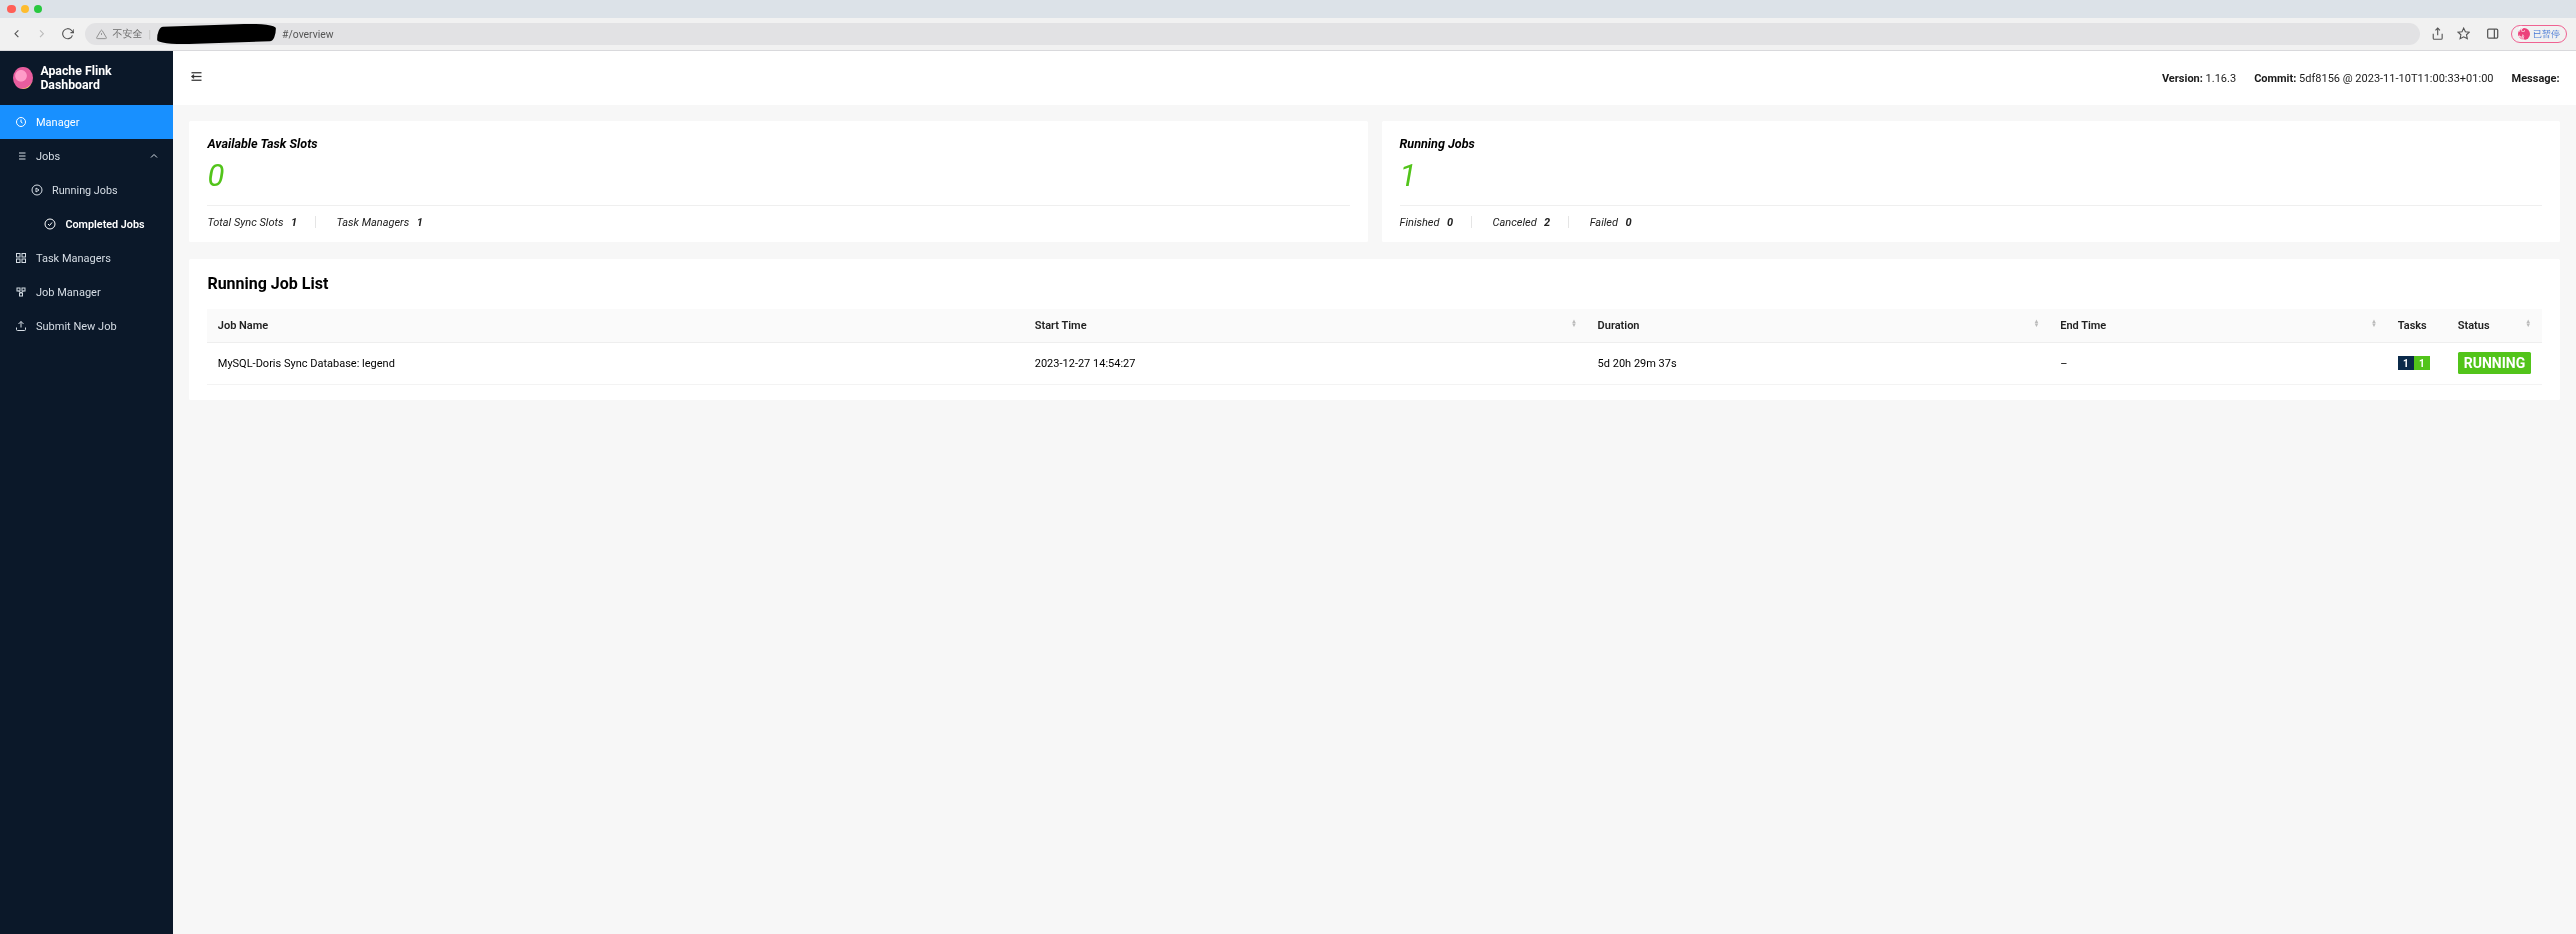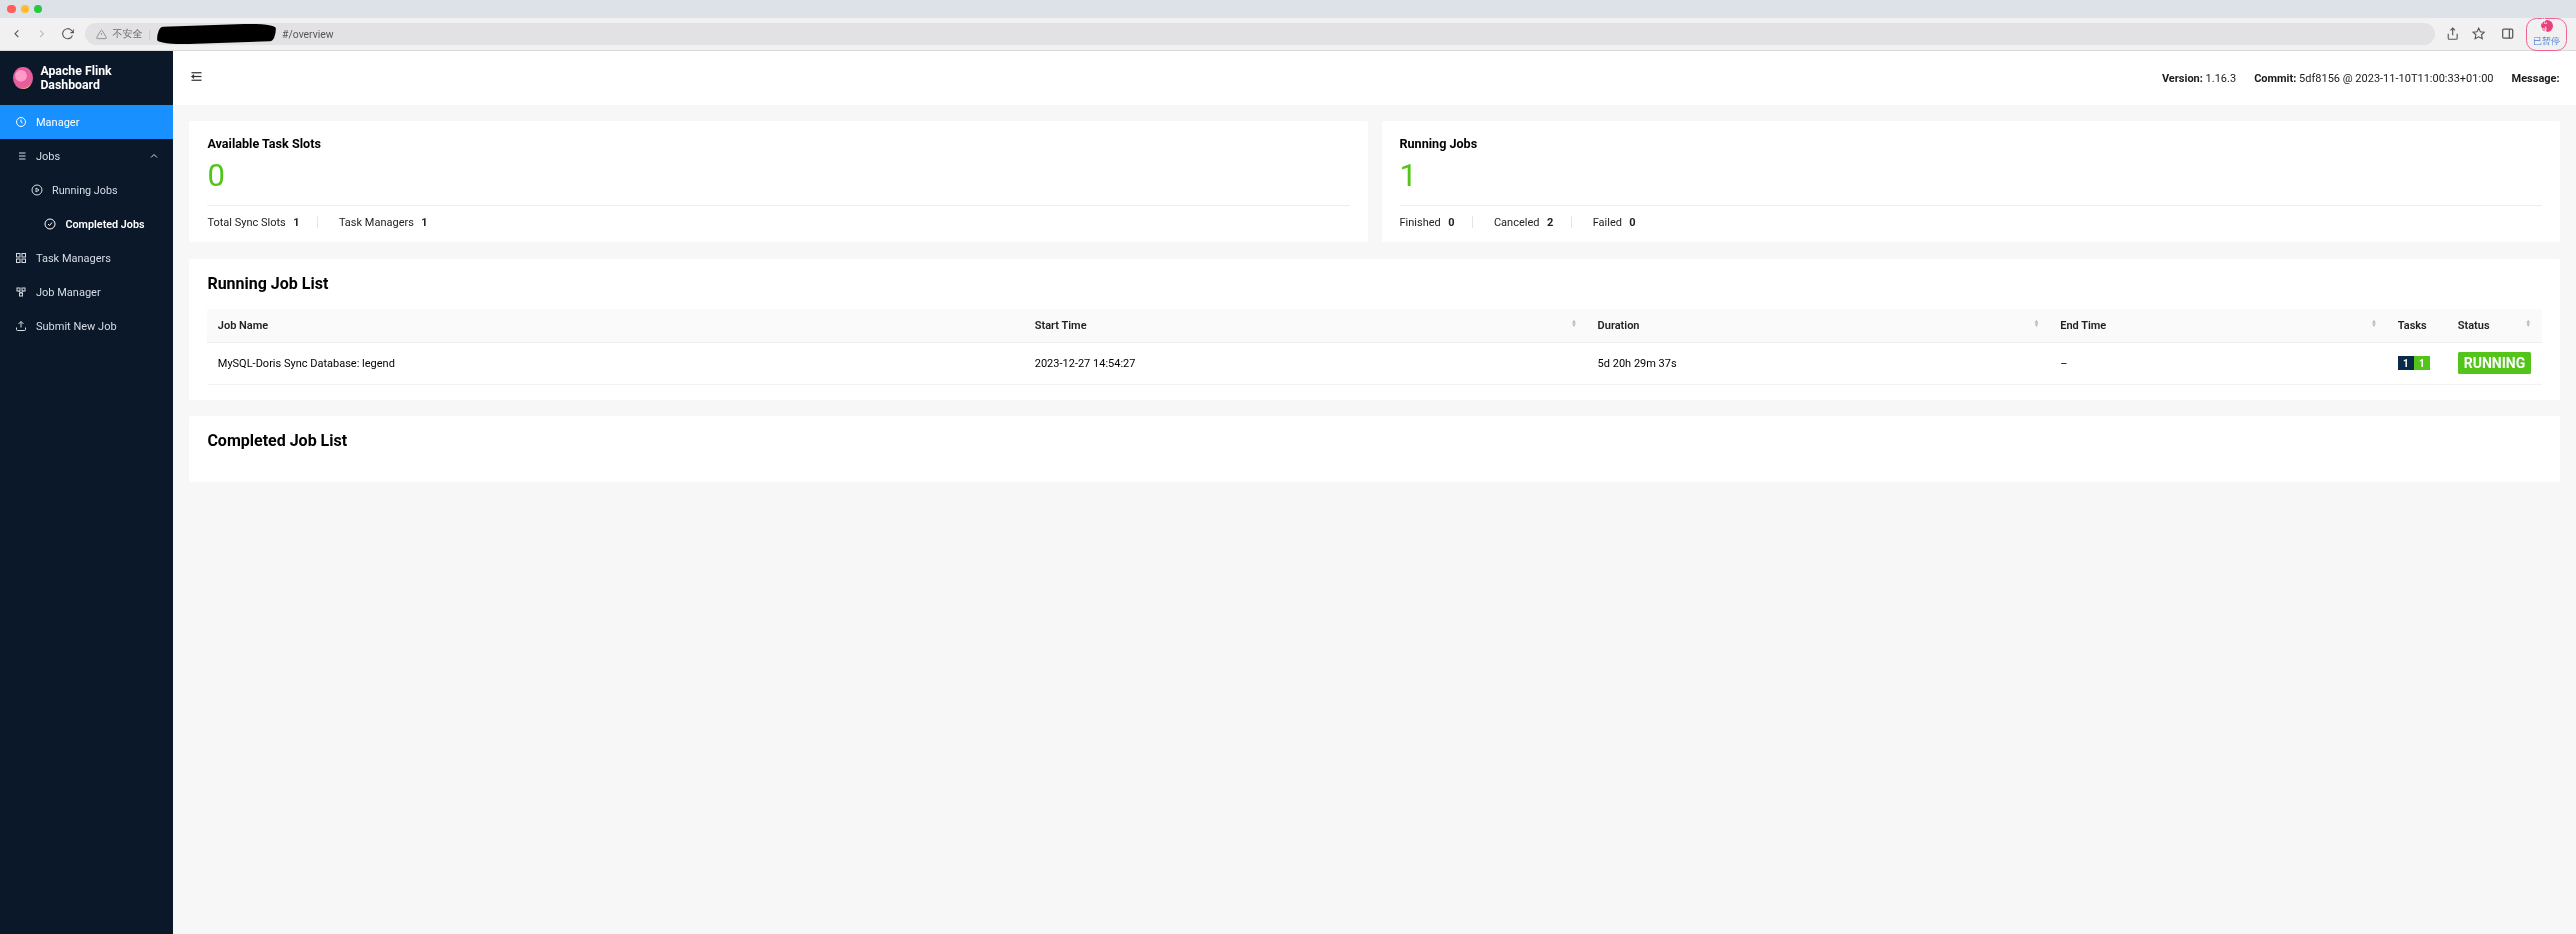--- a/index.html
+++ b/index.html
@@ -11,21 +11,21 @@
 .traffic span { width:8.2px; height:8.2px; border-radius:50%; display:block; }
 .tr-red{background:#ff5f57;} .tr-yel{background:#febc2e;} .tr-grn{background:#28c840;}
 .tabstrip { flex:1; height:100%; position:relative; }
 .browser-bar { height: 33px; background:#f1f1f1; display:flex; align-items:center; padding:0 9px; gap:10.4px; border-bottom:0.7px solid #d9d9dc;}
 .nav-btn { width:15px; height:15px; display:flex; align-items:center; justify-content:center; color:#555; cursor:pointer;}
 .nav-btn svg{width:13.4px;height:13.4px;}
 .url-box { flex:1; background:#e2e2e4; border-radius:13.4px; height:22px; display:flex; align-items:center; padding:0 10.4px; color:#6d6d6d; font-size:10.4px; gap:6px;}
 .url-box .insecure{font-size:10px;}
 .url-box .scribble{width:119px;height:18px;background:#000;border-radius:7.4px 37px 7.4px 37px / 15px 6px 15px 6px; transform:rotate(-2deg);}
 .chrome-right{display:flex;align-items:center;gap:10.4px;color:#555;}
-.chrome-badge{border:0.7px solid #f06292;border-radius:10.4px;padding:1.5px 6px;display:flex;align-items:center;gap:3px;font-size:9px;color:#4a7bd6;flex-direction:column;}
+.chrome-badge{border:0.7px solid #f06292;border-radius:10.4px;padding:1.5px 6px;display:flex;align-items:center;gap:3px;font-size:9px;color:#4a7bd6;}
 .chrome-badge .dot{width:12px;height:12px;border-radius:50%;background:#ec407a;color:#fff;font-size:6.7px;display:flex;align-items:center;justify-content:center;}
 
 
 .app { display:flex; height: calc(100% - 51px); min-height:521px;}
 .sidebar { width: 173px; background:#0b1829; color:#d6dde5; display:flex; flex-direction:column; flex-shrink:0;}
 .logo-row { height:54px; display:flex; align-items:center; padding:0 13.4px; gap:7.4px; font-weight:700; font-size:12.3px; color:#fff;}
 .logo { width:22px; height:22px; border-radius:50%; background: radial-gradient(circle at 40% 40%, #ff9bc8 0 30%, #e85d9e 35% 70%, #ffd56b 75% 100%); }
 .side-item { height:34px; display:flex; align-items:center; padding:0 15px; gap:9px; font-size:11px; cursor:pointer; position:relative;}
 .side-item.active { background:#1890ff; color:#fff;}
 .side-item.sub { padding-left:31px; font-size:10.8px;}
@@ -34,21 +34,21 @@
 .side-item svg{width:12px;height:12px;flex-shrink:0;}
 
 
 .main { flex:1; display:flex; flex-direction:column; background:#f7f7f7; height:100%; overflow:auto;}
 .topbar { height:54px; background:#fff; display:flex; align-items:center; padding:0 16.4px; gap:18px; font-size:11px; color:#1a1a1a;text-align:right;}
 .topbar .collapse-btn{cursor:pointer;}
 .topbar .spacer{flex:1;}
 .topbar strong{font-weight:700;}
 
 .content { padding:16.4px; display:flex; flex-direction:column; gap:16.4px;}
-.cards { display:flex; gap:14px;}
+.cards { display:flex; gap:14px;font-style:italic;}
 .card { background:#fff; border-radius:1.5px; padding:15px 18px 13.4px 18px; flex:1; }
 .card h3 { font-size:12.6px; font-weight:700; margin-bottom:7.4px;}
 .bignum { font-size:31px; font-weight:400; color:#52c41a; line-height:1.1;}
 .card-sep { height:0.7px; background:#efefef; margin:12px 0 10.4px 0;}
 .stat-line { display:flex; gap:21px; font-size:11px; color:#222;}
 .stat-line .pair{display:flex; gap:7.4px; align-items:center;}
 .stat-line .pair::after{content:"";width:0.7px;height:12px;background:#e5e5e5;margin-left:10.4px;}
 .stat-line .pair:last-child::after{display:none;}
 .stat-line .v{font-weight:700;}
 
@@ -281,19 +281,16 @@
               <td>2023-12-27 14:54:27</td>
               <td>5d 20h 29m 37s</td>
               <td>–</td>
               <td><span class="task-badge nav">1</span><span class="task-badge ok">1</span></td>
               <td><span class="status-badge">RUNNING</span></td>
             </tr>
           </tbody>
         </table>
       </div>
 
-      <div class="panel">
-        <h3>Completed Job List</h3>
-      </div>
     </div>
   </main>
 </div>
 
 
 </body></html>

